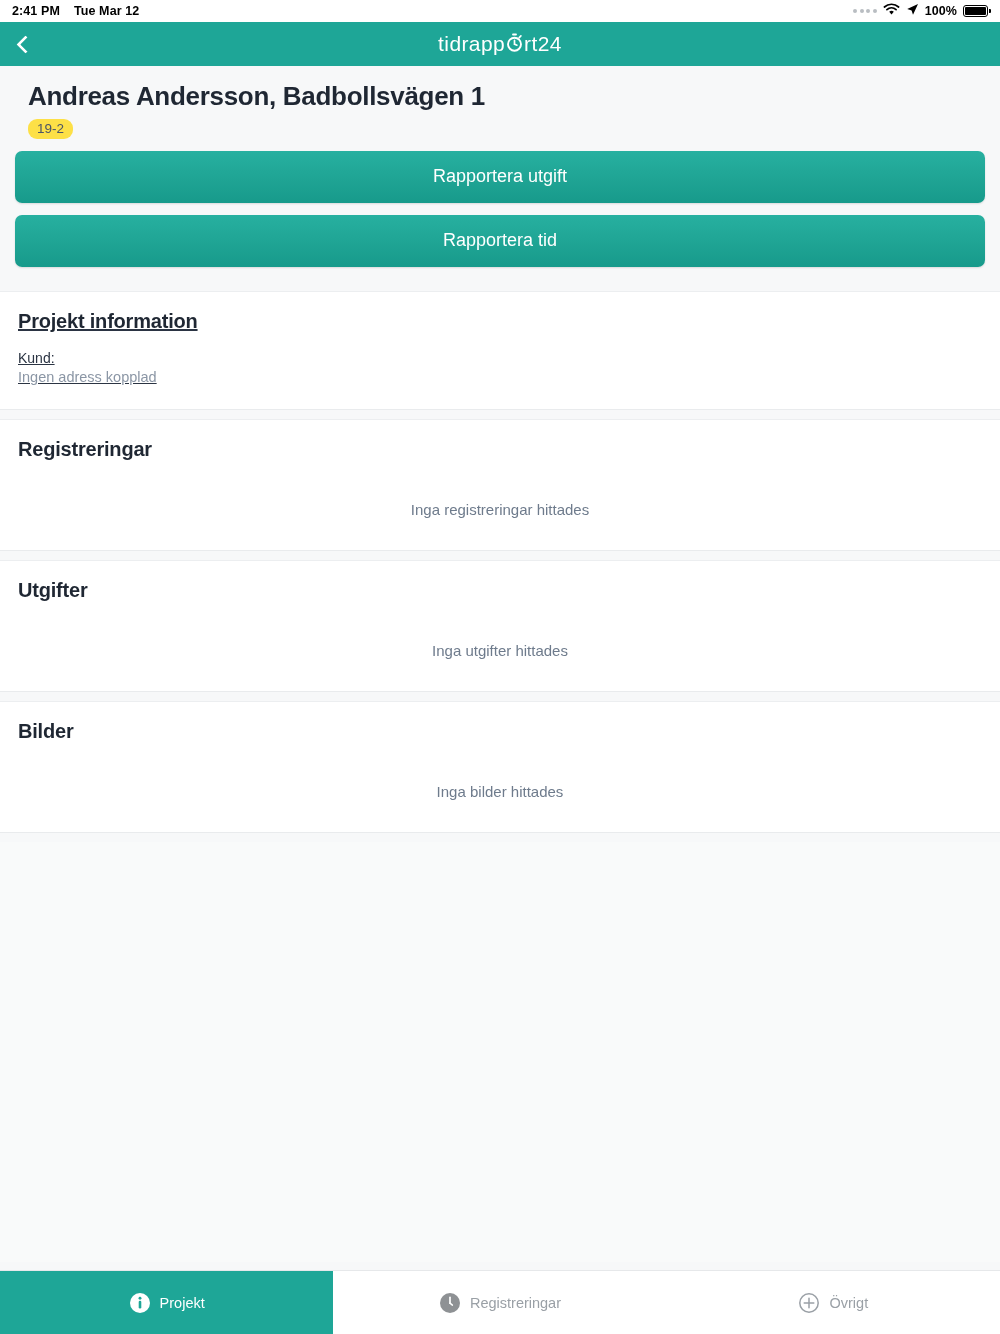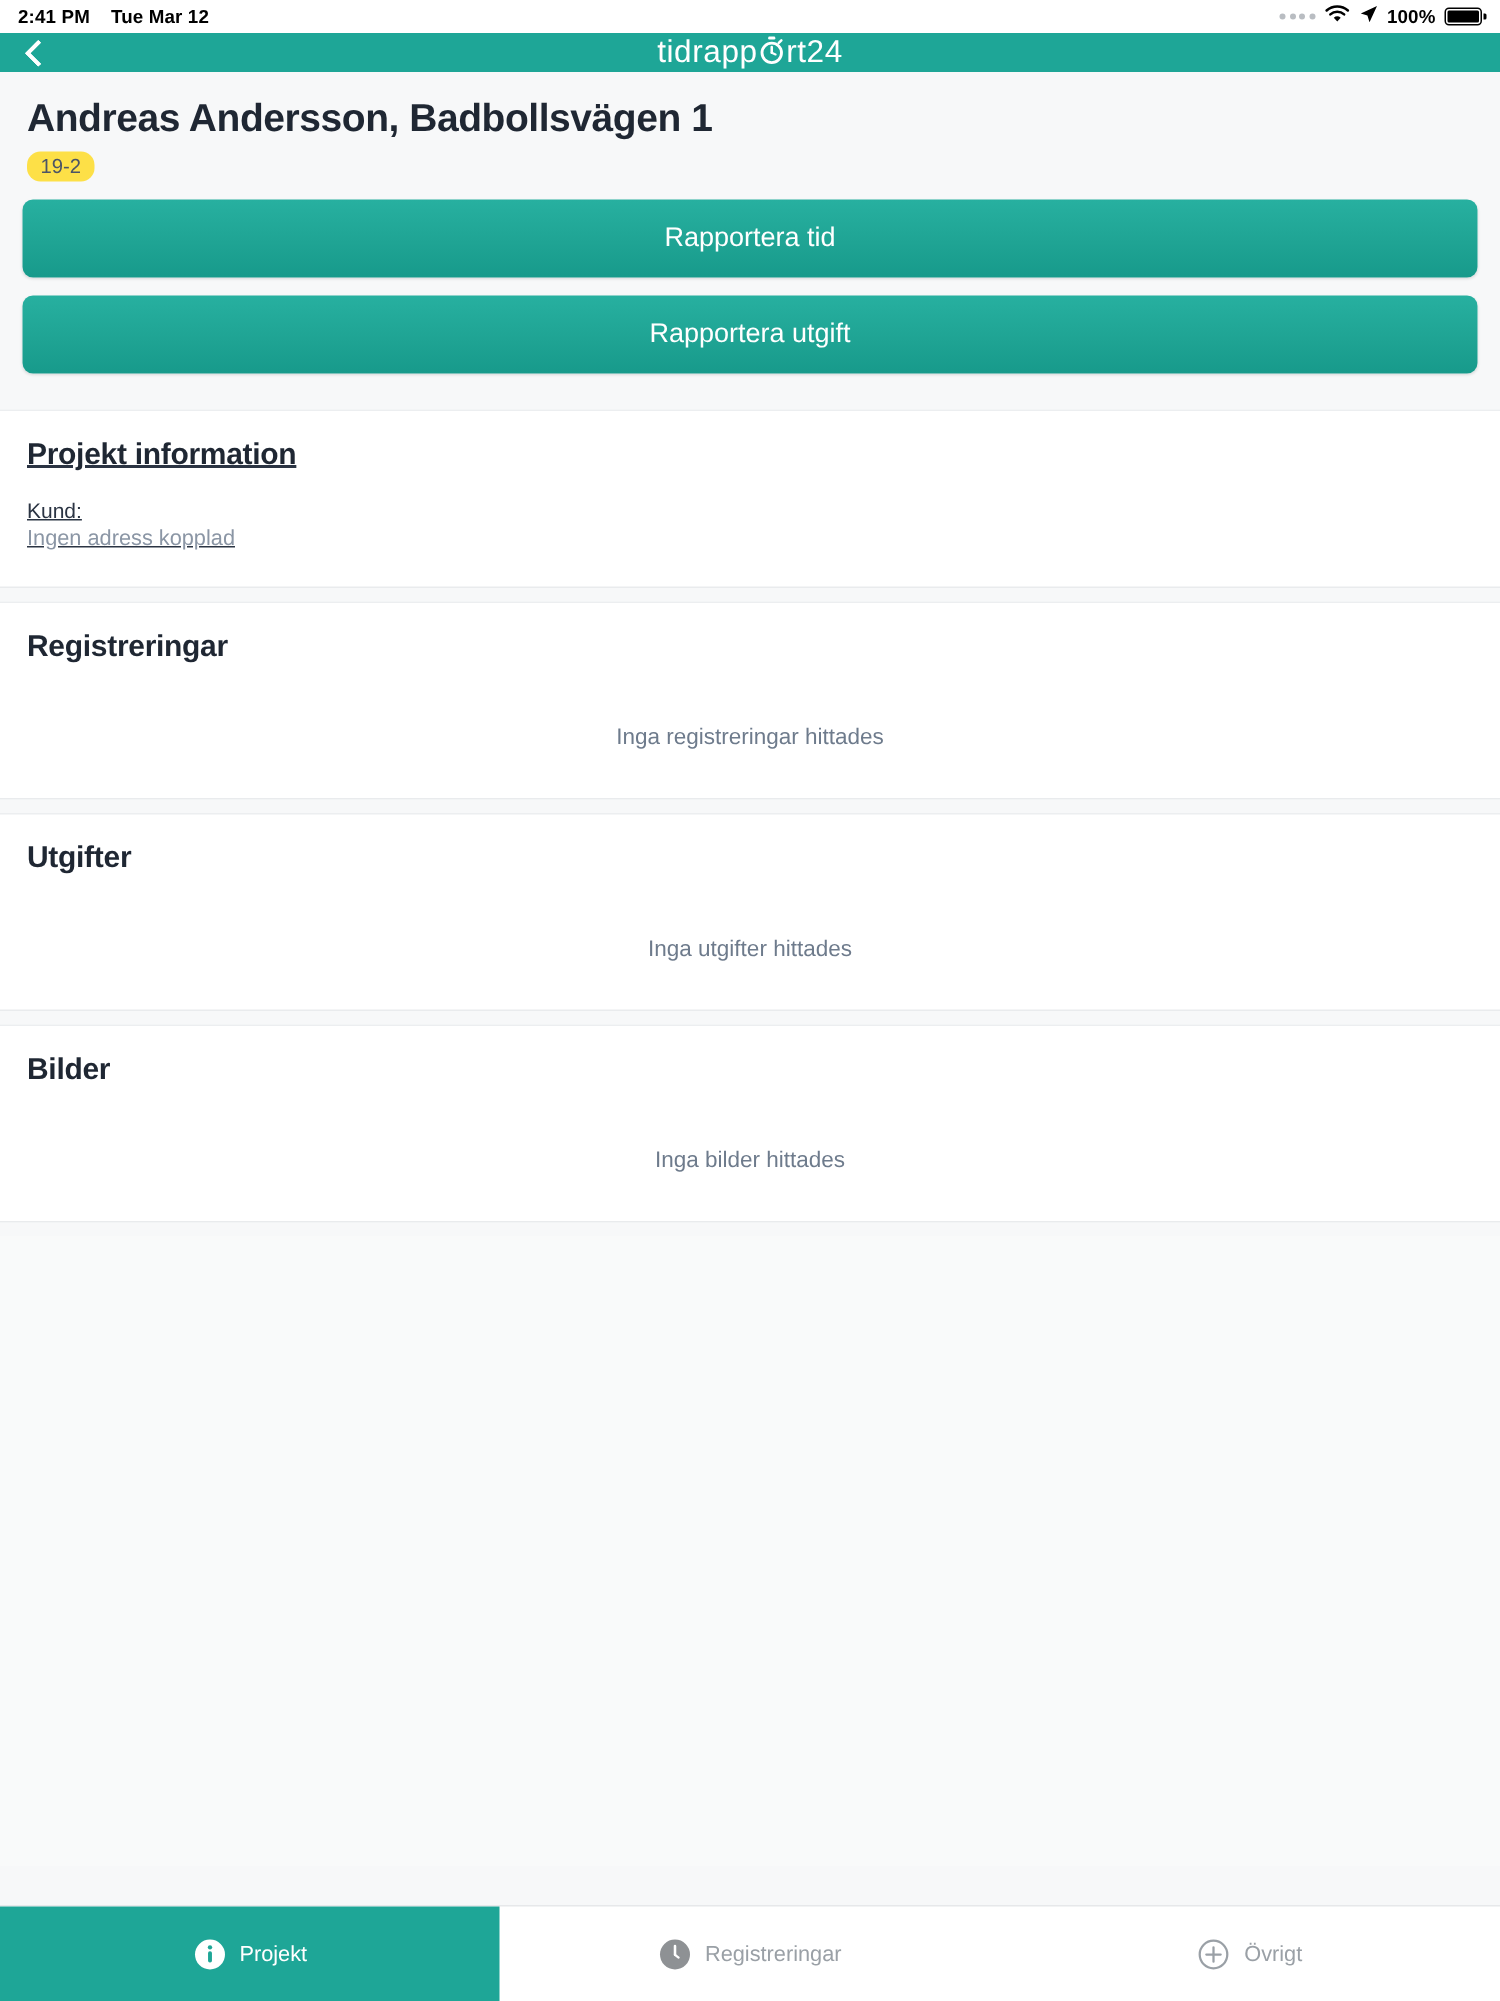--- a/index.html
+++ b/index.html
@@ -55,21 +55,21 @@
     position: absolute;
     right: -4px; top: 3.2px;
     width: 2px; height: 4px;
     background: #000;
     border-radius: 0 1px 1px 0;
   }
   .batt i { display: block; width: 100%; height: 100%; background: #000; border-radius: 1px; }
 
   
   .navbar {
-    height: 26px;
+    height: 44px;
     background: #1ea697;
     display: flex;
     align-items: center;
     position: relative;
   }
   .nav-back {
     width: 46px;
     height: 40px;
     display: flex;
     align-items: center;
@@ -98,21 +98,21 @@
     display: inline-block;
     vertical-align: middle;
     margin: 0 1px;
     position: relative;
     top: 1px;
   }
 
   
   .titlewrap {
     background: #f7f8f9;
-    padding: 16px 18px 12px 18px;
+    padding: 16px 18px 12px 28px;
   }
   .page-title {
     font-size: 26px;
     font-weight: bold;
     color: #1f2733;
     letter-spacing: -0.3px;
     line-height: 1.15;
   }
   .badge {
     display: inline-block;
@@ -259,22 +259,22 @@
     <span>rt24</span>
   </div>
 </div>
 
 <div class="titlewrap">
   <div class="page-title">Andreas Andersson, Badbollsvägen 1</div>
   <div class="badge">19-2</div>
 </div>
 
 <div class="actions">
+  <button class="btn">Rapportera utgift</button>
   <button class="btn">Rapportera tid</button>
-  <button class="btn">Rapportera utgift</button>
 </div>
 <div class="actions-pad"></div>
 
 <div class="card projektinfo">
   <div class="card-title">Projekt information</div>
   <div class="kv">
     <div class="kv-label">Kund:</div>
     <div class="kv-value">Ingen adress kopplad</div>
   </div>
 </div>

